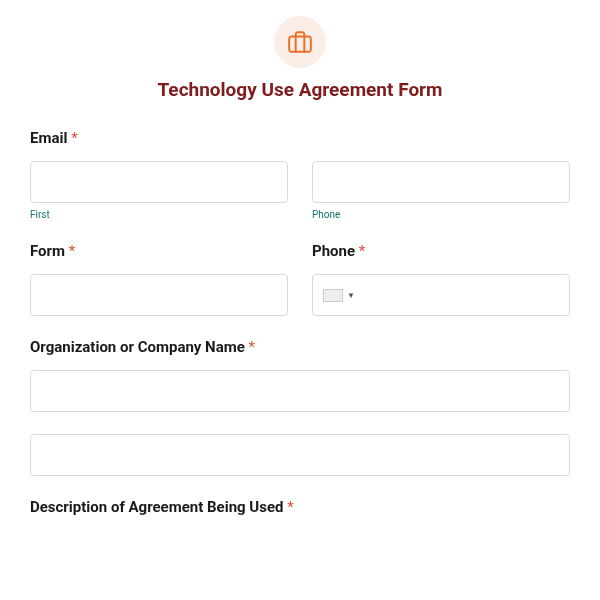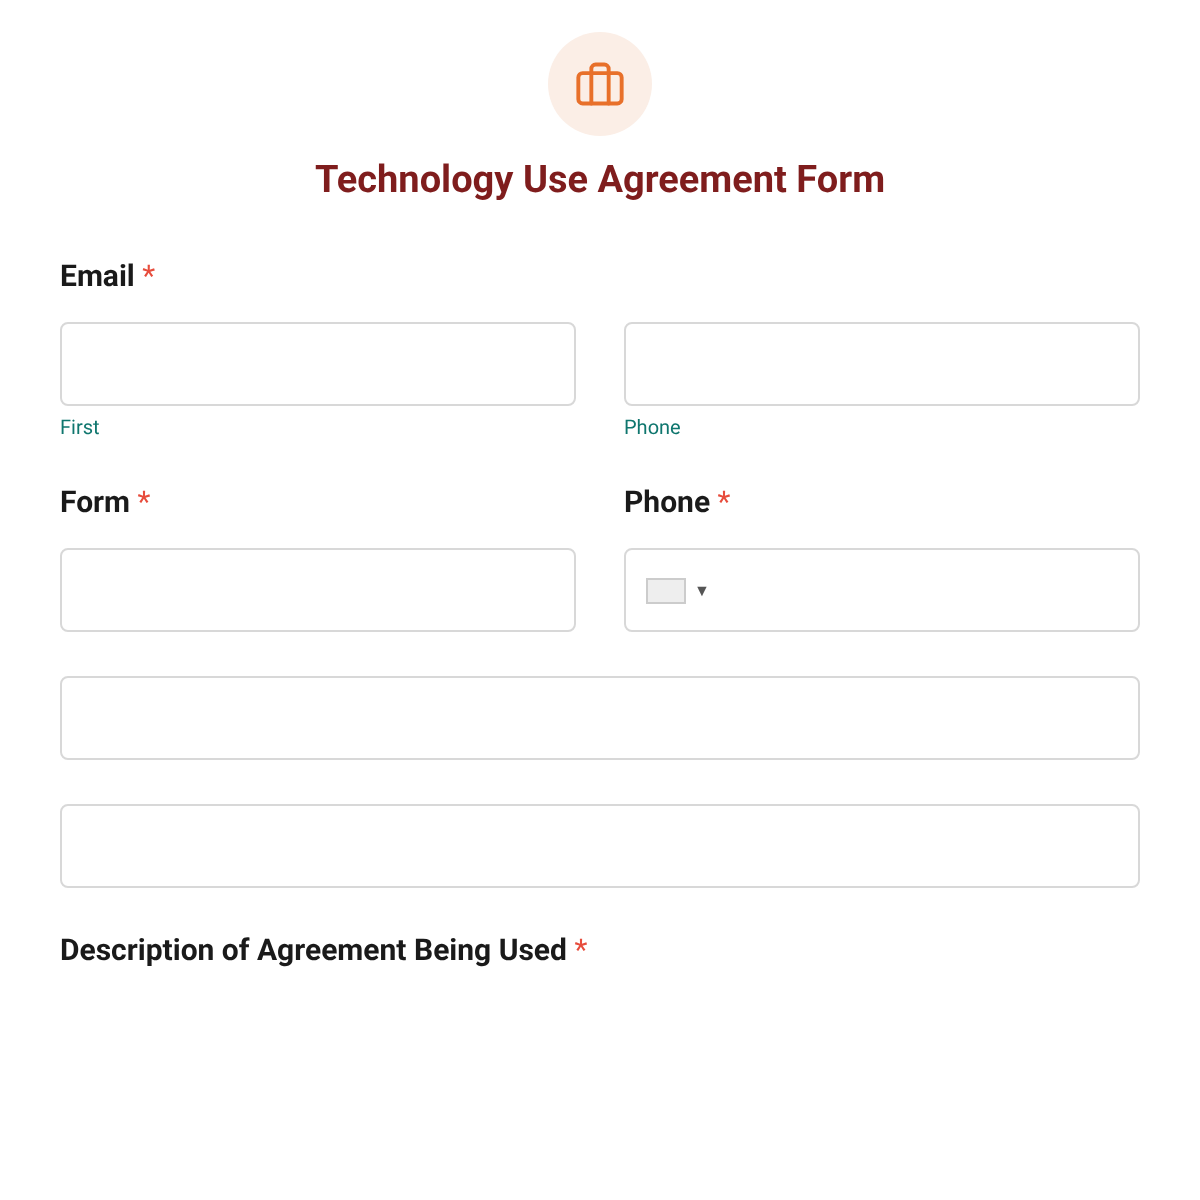--- a/index.html
+++ b/index.html
@@ -127,20 +127,24 @@
       <span class="required">*</span>
     </label>
     <div class="phone-box">
       <span class="flag"></span>
       <span class="caret">▼</span>
     </div>
   </div>
 </div>
 
 <div class="field-group">
+  <label class="field-label">
+    <span>Organization or Company Name</span>
+    <span class="required">*</span>
+  </label>
   <input type="text" style="">
 </div>
 
 <div class="field-group">
   <input type="text" style="">
 </div>
 
 <div class="field-group">
   <label class="field-label">
     <span>Description of Agreement Being Used</span>

